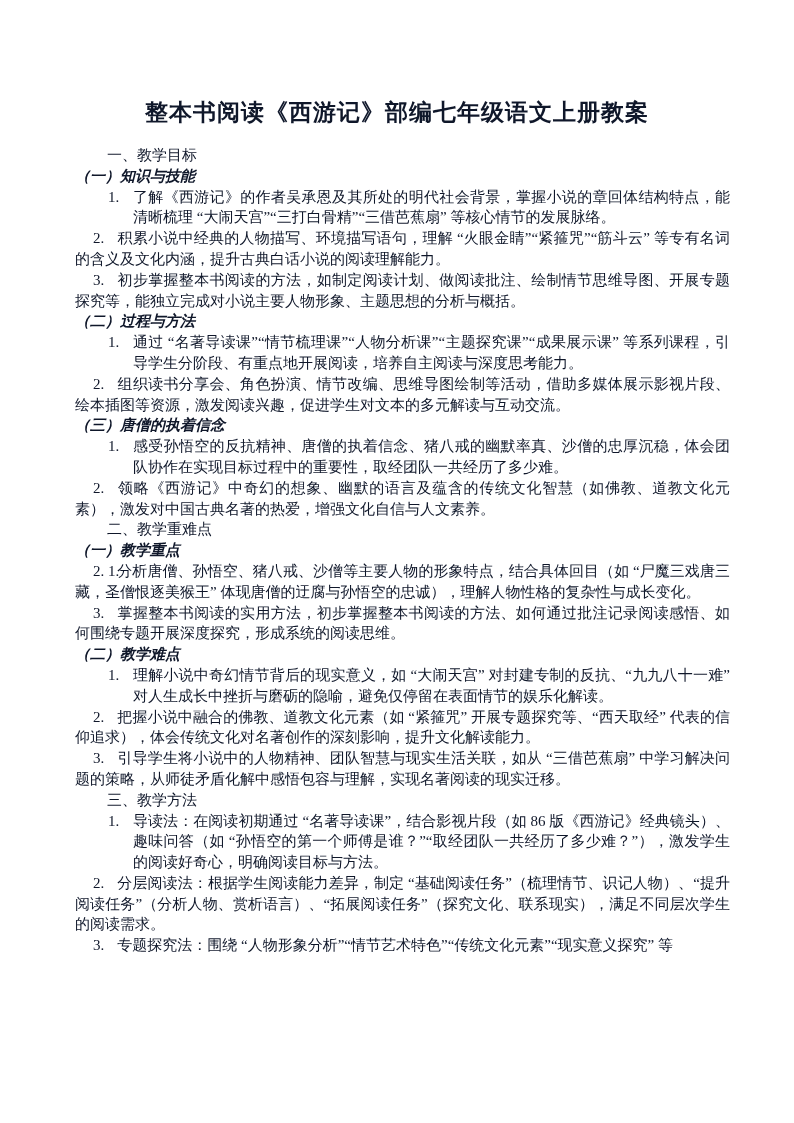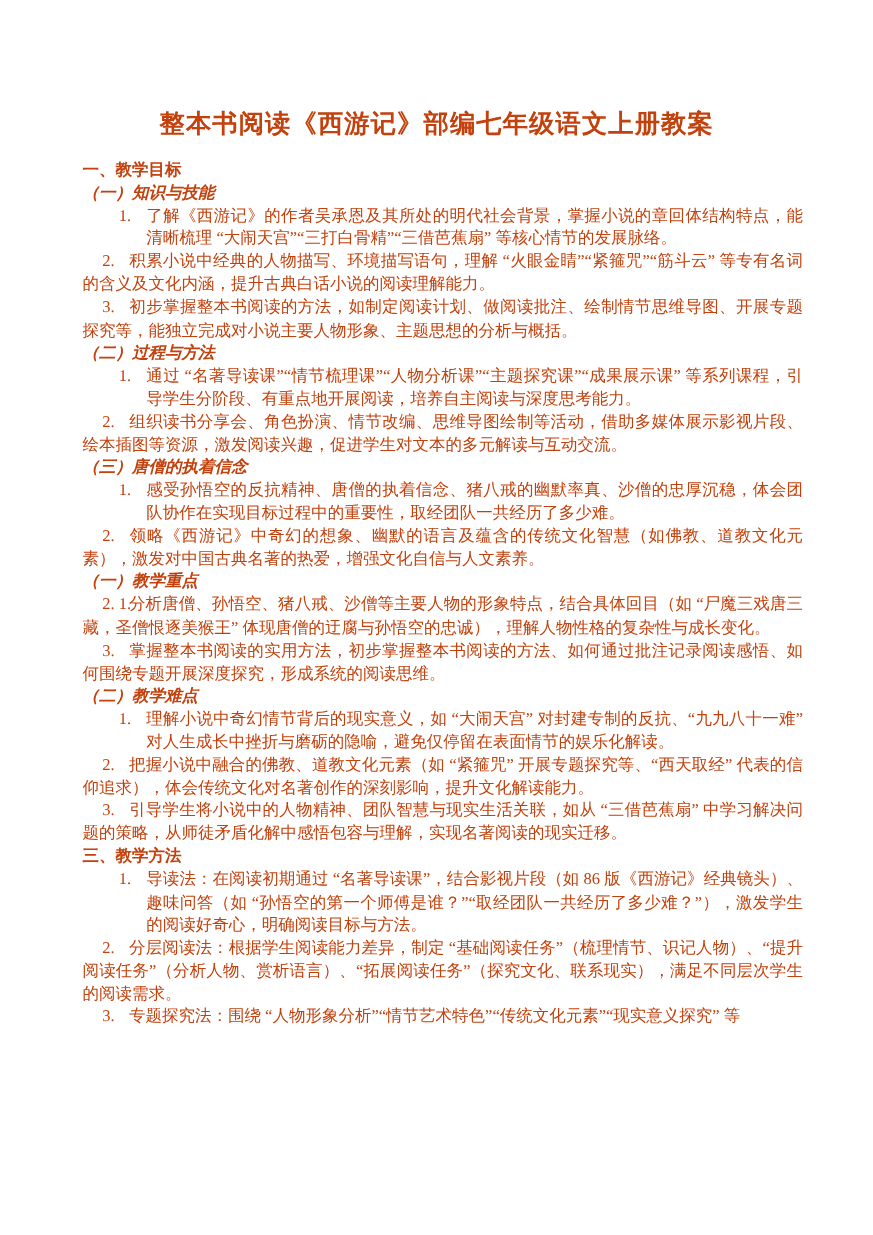--- a/index.html
+++ b/index.html
@@ -6,42 +6,42 @@
     margin: 0;
     padding: 0;
     background: #ffffff;
   }
   .page {
     position: relative;
     width: 794px;
     height: 1123px;
     margin: 0 auto;
     background: #ffffff;
-    color: #c2410c;
+    color: #0f172a;
     font-family: "Liberation Serif", "DejaVu Serif", serif;
     overflow: hidden;
   }
   .doc-title {
     margin: 0;
     padding-top: 97px;
     font-size: 23px;
     font-weight: bold;
     text-align: center;
     letter-spacing: 1px;
     line-height: 32px;
   }
   .doc-body {
     margin: 16px 64px 0 75px;
     font-size: 15px;
     line-height: 20.8px;
     text-align: justify;
     text-justify: inter-ideograph;
   }
   .blk { margin: 0; padding: 0; }
-  .h1 { font-weight: bold; }
+  .h1 { font-weight: normal; margin-left: 32px; }
   .h2 { font-weight: bold; font-style: italic; }
   
   .li {
     position: relative;
     padding-left: 58px;
   }
   .li .num {
     position: absolute;
     left: 33px;
     top: 0;
@@ -60,20 +60,21 @@
       <div class="blk h2">（一）知识与技能</div>
       <div class="blk li"><span class="num">1.</span><span class="txt">了解《西游记》的作者吴承恩及其所处的明代社会背景，掌握小说的章回体结构特点，能清晰梳理 “大闹天宫”“三打白骨精”“三借芭蕉扇” 等核心情节的发展脉络。</span></div>
       <div class="blk p"><span class="num">2.</span><span class="txt">积累小说中经典的人物描写、环境描写语句，理解 “火眼金睛”“紧箍咒”“筋斗云” 等专有名词的含义及文化内涵，提升古典白话小说的阅读理解能力。</span></div>
       <div class="blk p"><span class="num">3.</span><span class="txt">初步掌握整本书阅读的方法，如制定阅读计划、做阅读批注、绘制情节思维导图、开展专题探究等，能独立完成对小说主要人物形象、主题思想的分析与概括。</span></div>
       <div class="blk h2">（二）过程与方法</div>
       <div class="blk li"><span class="num">1.</span><span class="txt">通过 “名著导读课”“情节梳理课”“人物分析课”“主题探究课”“成果展示课” 等系列课程，引导学生分阶段、有重点地开展阅读，培养自主阅读与深度思考能力。</span></div>
       <div class="blk p"><span class="num">2.</span><span class="txt">组织读书分享会、角色扮演、情节改编、思维导图绘制等活动，借助多媒体展示影视片段、绘本插图等资源，激发阅读兴趣，促进学生对文本的多元解读与互动交流。</span></div>
       <div class="blk h2">（三）唐僧的执着信念</div>
       <div class="blk li"><span class="num">1.</span><span class="txt">感受孙悟空的反抗精神、唐僧的执着信念、猪八戒的幽默率真、沙僧的忠厚沉稳，体会团队协作在实现目标过程中的重要性，取经团队一共经历了多少难。</span></div>
       <div class="blk p"><span class="num">2.</span><span class="txt">领略《西游记》中奇幻的想象、幽默的语言及蕴含的传统文化智慧（如佛教、道教文化元素），激发对中国古典名著的热爱，增强文化自信与人文素养。</span></div>
+      <div class="blk h1">二、教学重难点</div>
       <div class="blk h2">（一）教学重点</div>
       <div class="blk li"><span class="num">1.</span></div>
       <div class="blk p"><span class="num">2.</span><span class="txt">分析唐僧、孙悟空、猪八戒、沙僧等主要人物的形象特点，结合具体回目（如 “尸魔三戏唐三藏，圣僧恨逐美猴王” 体现唐僧的迂腐与孙悟空的忠诚），理解人物性格的复杂性与成长变化。</span></div>
       <div class="blk p"><span class="num">3.</span><span class="txt">掌握整本书阅读的实用方法，初步掌握整本书阅读的方法、如何通过批注记录阅读感悟、如何围绕专题开展深度探究，形成系统的阅读思维。</span></div>
       <div class="blk h2">（二）教学难点</div>
       <div class="blk li"><span class="num">1.</span><span class="txt">理解小说中奇幻情节背后的现实意义，如 “大闹天宫” 对封建专制的反抗、“九九八十一难” 对人生成长中挫折与磨砺的隐喻，避免仅停留在表面情节的娱乐化解读。</span></div>
       <div class="blk p"><span class="num">2.</span><span class="txt">把握小说中融合的佛教、道教文化元素（如 “紧箍咒” 开展专题探究等、“西天取经” 代表的信仰追求），体会传统文化对名著创作的深刻影响，提升文化解读能力。</span></div>
       <div class="blk p"><span class="num">3.</span><span class="txt">引导学生将小说中的人物精神、团队智慧与现实生活关联，如从 “三借芭蕉扇” 中学习解决问题的策略，从师徒矛盾化解中感悟包容与理解，实现名著阅读的现实迁移。</span></div>
       <div class="blk h1">三、教学方法</div>
       <div class="blk li"><span class="num">1.</span><span class="txt">导读法：在阅读初期通过 “名著导读课”，结合影视片段（如 86 版《西游记》经典镜头）、趣味问答（如 “孙悟空的第一个师傅是谁？”“取经团队一共经历了多少难？”），激发学生的阅读好奇心，明确阅读目标与方法。</span></div>

